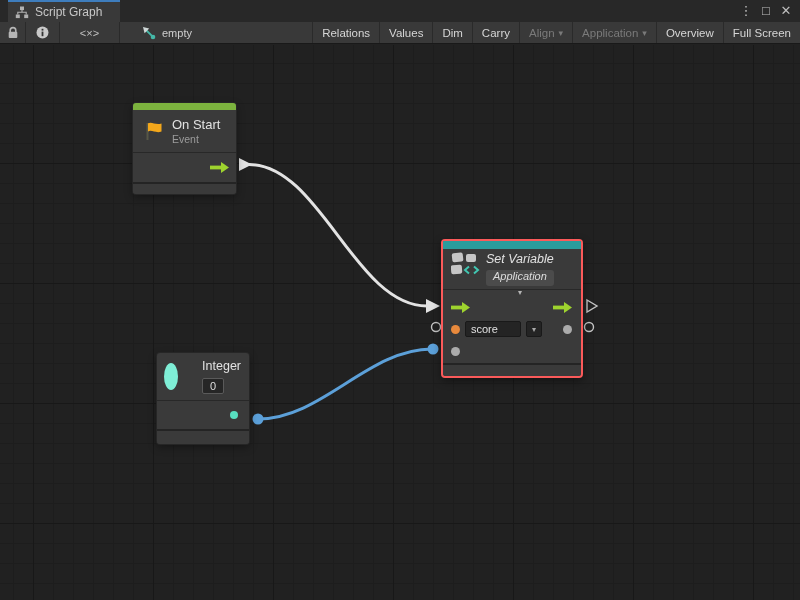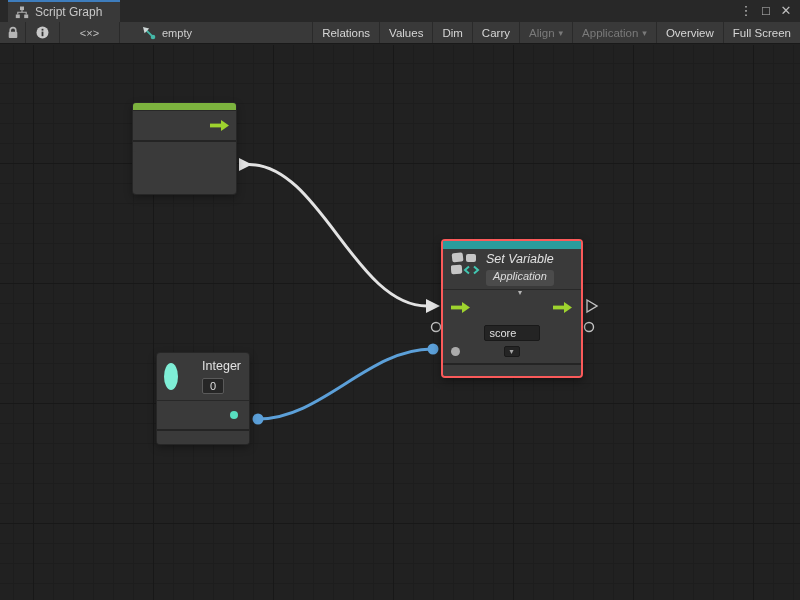--- a/index.html
+++ b/index.html
@@ -76,21 +76,21 @@
             box-shadow:0 3px 9px rgba(0,0,0,.4); }
   .setvar .node-strip { height:8px; background:#2A9C9C; border-radius:1px 1px 0 0; }
   .setvar .node-header { height:40px; align-items:flex-start; padding-top:3px; gap:5px;font-style:italic; }
   .sv-col { display:flex; flex-direction:column; gap:2px; }
   .sv-dropdown { display:flex; align-items:center; gap:6px; background:#4B4B4B;
                  border-radius:3px; height:16px; padding:0 7px; color:#DCDCDC;
                  font-size:11px; width:max-content;flex-direction:column; }
   .sv-body { padding:8px 9px 0 8px; }
   .sv-row { height:18px; margin-bottom:4px; display:flex; align-items:center; }
   .sv-row.r1 { justify-content:space-between; }
-  .sv-row.r2 { gap:5px;flex-direction:column; }
+  .sv-row.r2 { gap:5px; }
   .field { width:56px; height:16px; background:#242424; border:1px solid #191919;
            border-radius:2px; color:#E0E0E0; font-size:11px; line-height:14px;
            padding-left:5px; }
   .field-caret-btn { width:16px; height:16px; background:#242424; border:1px solid #191919;
                      border-radius:2px; color:#A8A8A8; font-size:8px;
                      display:flex; align-items:center; justify-content:center; }
   .setvar .node-footer { height:13px; position:absolute; bottom:0; left:0; right:0; }
 
   .dot.orange { background:#E8893C; }
   .dot.gray   { background:#ABABAB; }
@@ -182,20 +182,30 @@
     <circle cx="258" cy="374" r="5.5" fill="#5CA0D9"></circle>
     <circle cx="433" cy="304" r="5.5" fill="#5CA0D9"></circle>
 
     <polygon points="587,255 597,261 587,267" fill="none" stroke="#C4C4C4" stroke-width="1.4"></polygon>
     <circle cx="589" cy="282" r="4.5" fill="none" stroke="#C4C4C4" stroke-width="1.4"></circle>
     <circle cx="436" cy="282" r="4.5" fill="none" stroke="#C4C4C4" stroke-width="1.4"></circle>
   </svg>
 
   <div class="node onstart">
     <div class="node-strip" style="background:#7CB33E"></div>
+    <div class="node-header">
+      <svg width="24" height="24" viewBox="0 0 24 24">
+        <line x1="6.5" y1="4" x2="6.5" y2="21" stroke="#575747" stroke-width="2"></line>
+        <path d="M7,4.2 C 11,2.2 14.5,6.4 20.5,4.4 L20.5,12.6 C 14.5,14.6 11,10.4 7,12.4 Z" fill="#F3A71B"></path>
+      </svg>
+      <div>
+        <div class="node-title" style="font-size:13px">On Start</div>
+        <div class="node-sub">Event</div>
+      </div>
+    </div>
     <div class="port-row">
       <svg width="19" height="11" viewBox="0 0 19 11">
         <rect x="0" y="3.6" width="11" height="3.8" fill="#9ED32E"></rect>
         <polygon points="11,0 19,5.5 11,11" fill="#9ED32E"></polygon>
       </svg>
     </div>
     <div class="node-footer"></div>
   </div>
 
   <div class="node integer">

